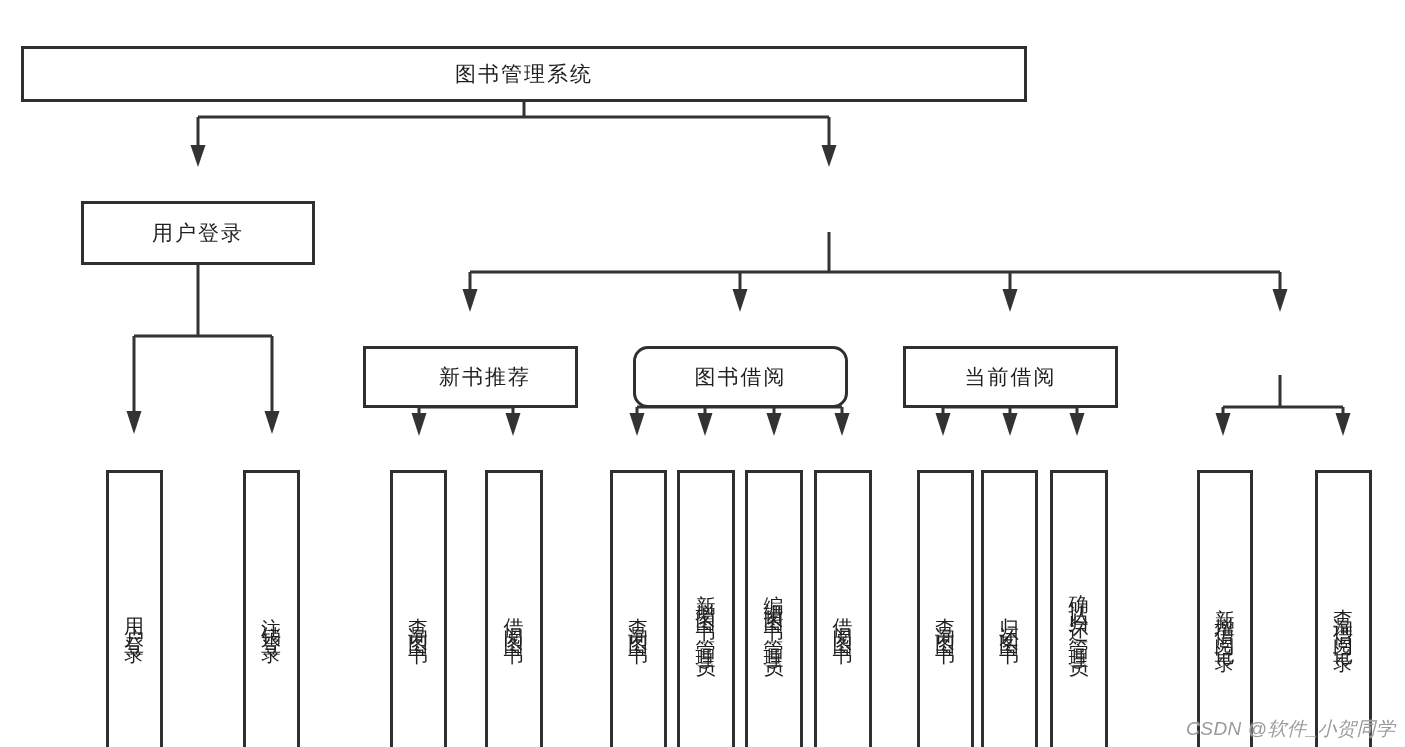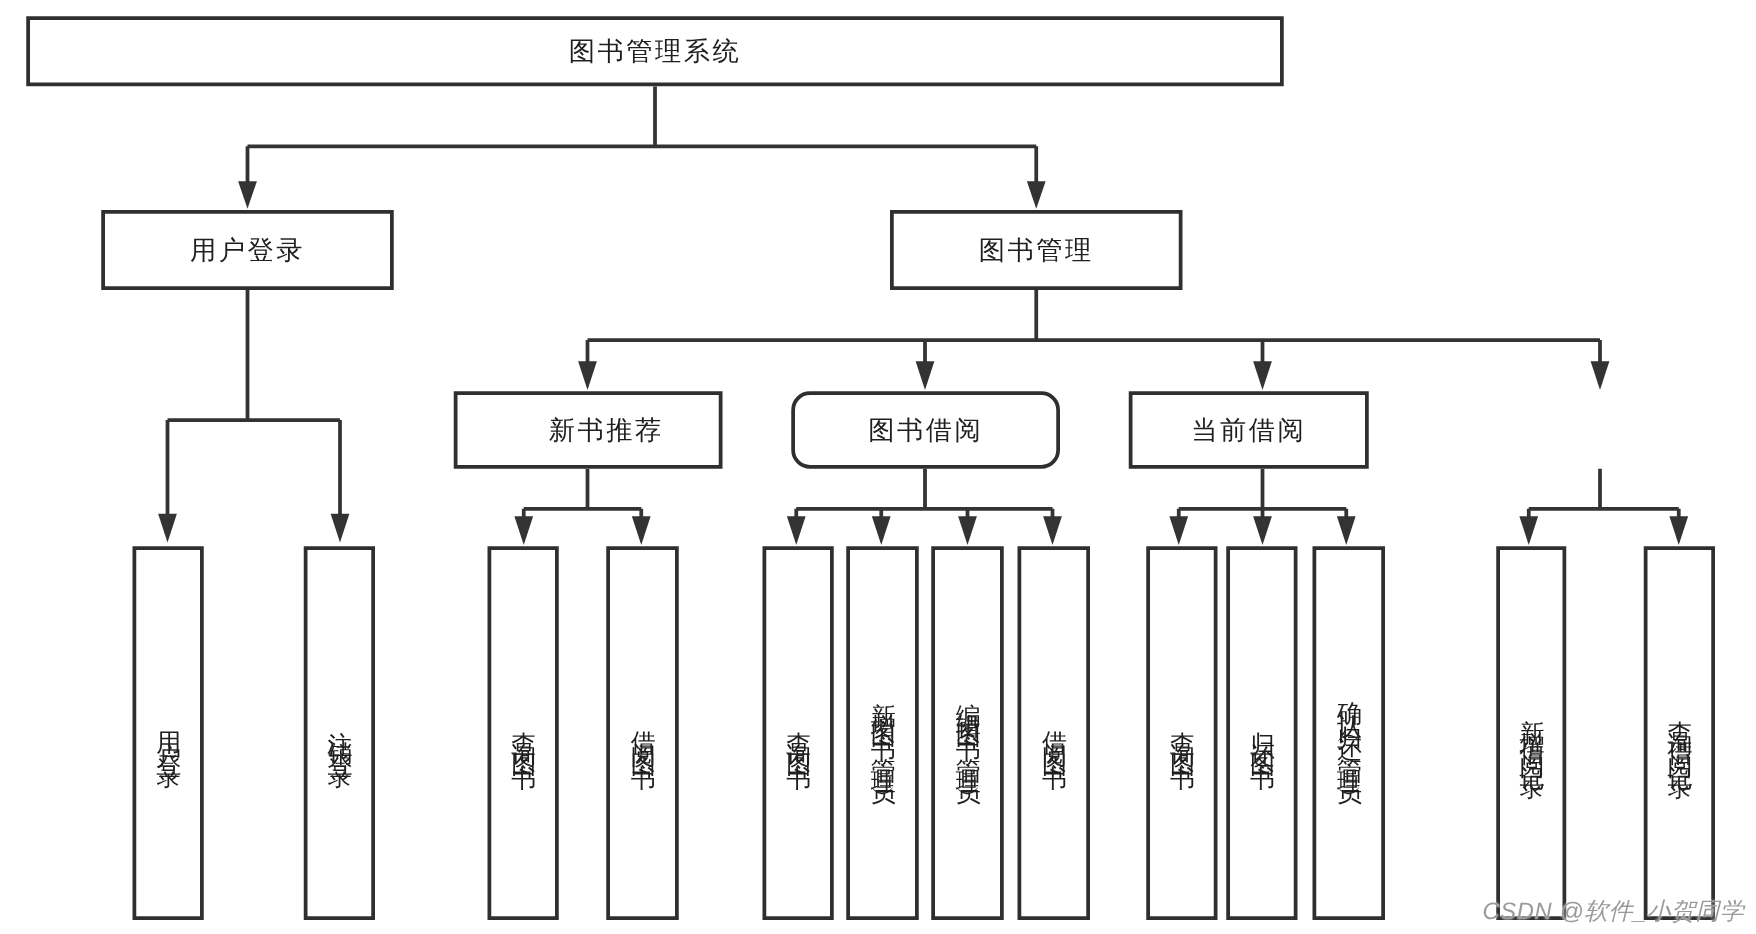--- a/index.html
+++ b/index.html
@@ -8,20 +8,21 @@
     font-family:"Liberation Sans","DejaVu Sans",sans-serif; overflow:hidden;
   }
   svg.edges { position:absolute; left:0; top:0; width:1405px; height:747px; color:var(--line,#333333); }
   svg.edges path { stroke:currentColor; stroke-width:3; fill:none; }
   svg.edges polygon { fill:currentColor; stroke:none; }
   .node {
     position:absolute; box-sizing:border-box; background:#ffffff;
     border:3px solid var(--box-border,#2f2f2f);
     display:flex; align-items:center; justify-content:center;
     color:var(--text,#1f1f1f);
+    margin-top:33px;
   }
   .node.h span { font-size:21px; letter-spacing:2px; white-space:nowrap; }
   .node.v span {
     writing-mode:vertical-lr; text-orientation:mixed;
     font-size:20px; letter-spacing:9px; line-height:1; white-space:nowrap;
   }
   .watermark {
     position:absolute; left:1186px; top:716px; z-index:5;
     font-size:19px; color:var(--watermark,#9a9a9a); letter-spacing:0.5px; white-space:nowrap;
     text-shadow:0 0 2px #ffffff;
@@ -76,31 +77,28 @@
     </g>
   </svg>
 
   <div class="node h" style="left:21px; top:13px; width:1006px; height:56px;">
     <span>图书管理系统</span>
   </div>
 
   <div class="node h" style="left:81px; top:168px; width:234px; height:64px;">
     <span>用户登录</span>
   </div>
-  <div class="node h" style="left:712px; top:168px; width:234px; height:64px;">
-    <span>图书管理</span>
-  </div>
 
   <div class="node h" style="left:363px; top:313px; width:215px; height:62px;padding-left:29px;">
     <span>新书推荐</span>
   </div>
   <div class="node h" style="left:633px; top:313px; width:215px; height:62px;border-radius:15px;">
     <span>图书借阅</span>
   </div>
-  <div class="node h" style="left:903px; top:313px; width:192px; height:62px;">
+  <div class="node h" style="left:903px; top:313px; width:215px; height:62px;">
     <span>当前借阅</span>
   </div>
 
   <div class="node v" style="left:106px; top:437px; width:57px; height:299px;">
     <span>用户登录</span>
   </div>
   <div class="node v" style="left:243px; top:437px; width:57px; height:299px;">
     <span>注销登录</span>
   </div>
 

